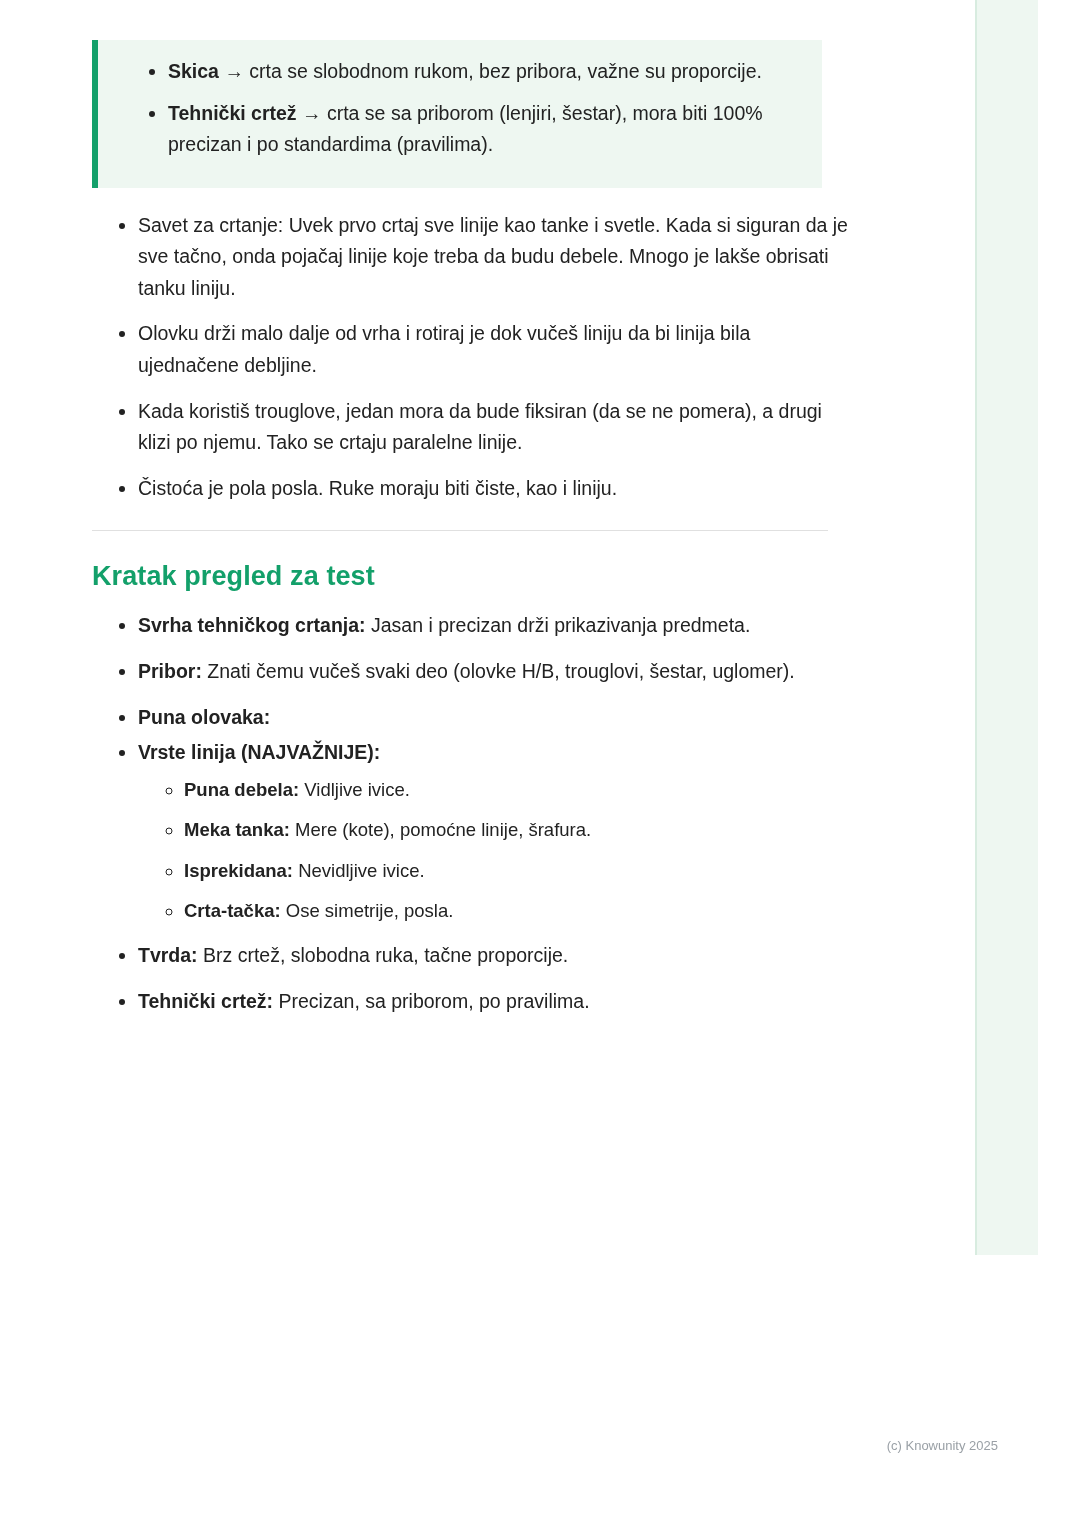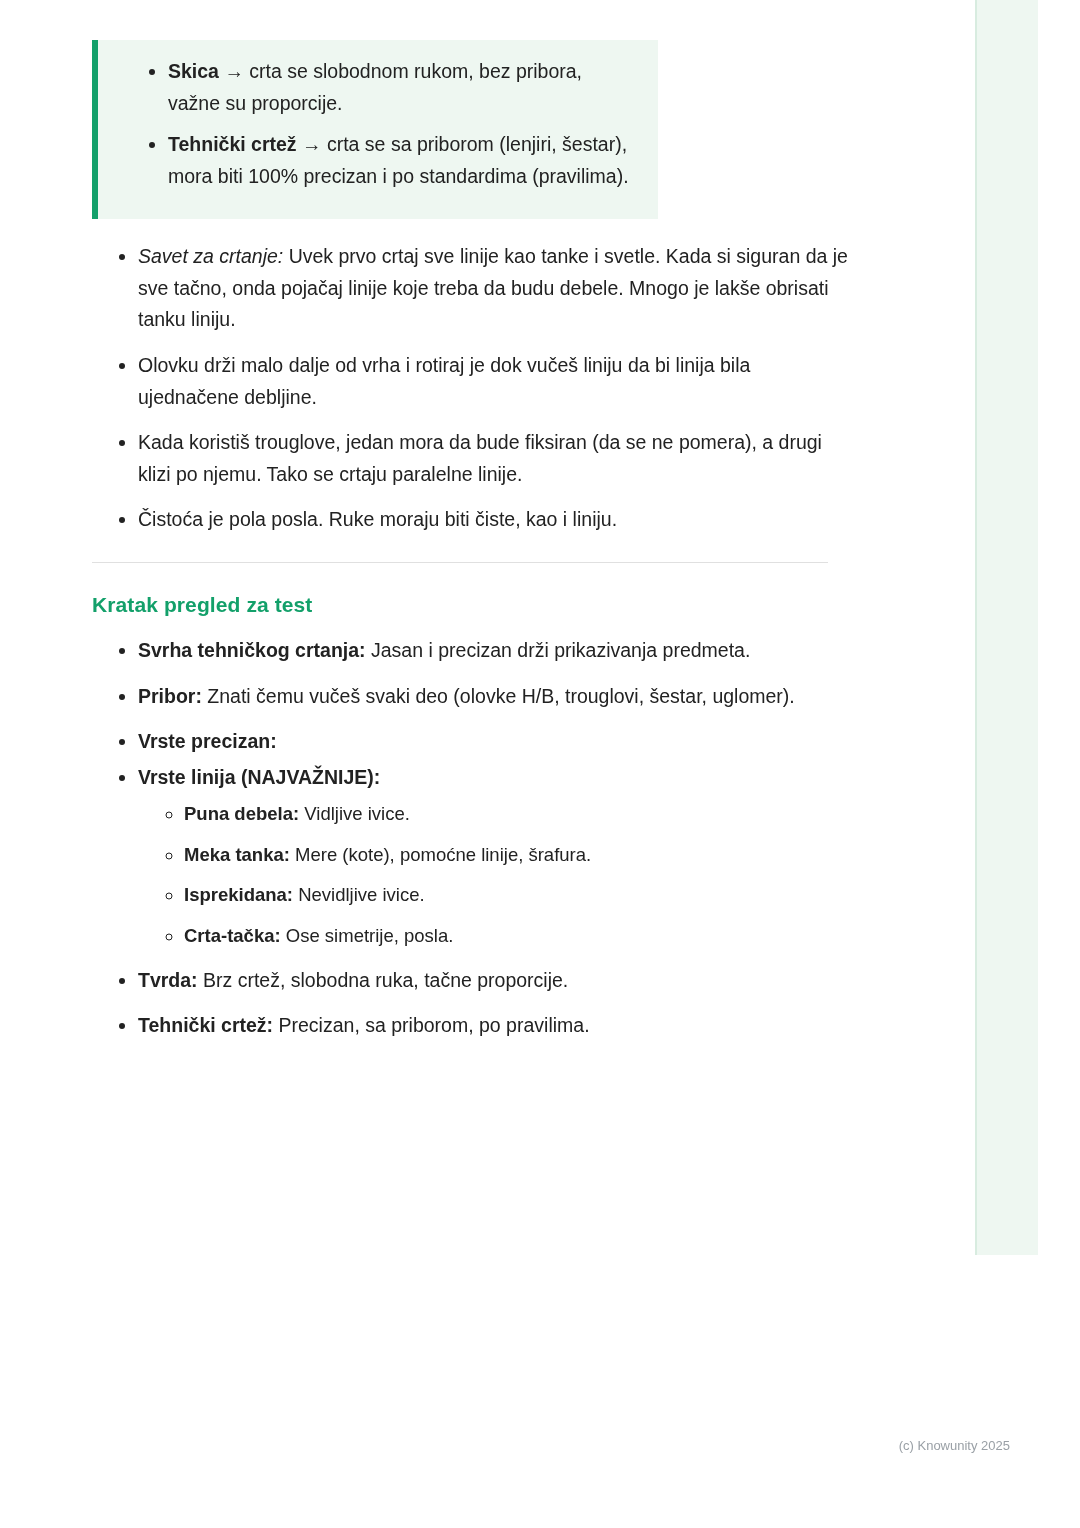--- a/index.html
+++ b/index.html
@@ -48,21 +48,21 @@
     left: 92px;
     top: 40px;
     width: 760px;
   }
 
   
   .callout {
     background: #eef7f1;
     border-left: 6px solid #13a06a;
     padding: 16px 24px 18px 24px;
-    width: 566px;
+    width: 730px;
     box-sizing: border-box;
     margin-bottom: 22px;
   }
   .callout ul {
     margin: 0;
     padding-left: 46px;
     list-style-type: disc;
   }
   .callout li {
     font-size: 19.5px;
@@ -89,47 +89,47 @@
     list-style-type: circle;
   }
   ul.inner > li {
     font-size: 18.5px;
     line-height: 1.6;
     margin-bottom: 11px;
     color: #222222;
   }
 
   b, .b { font-weight: bold; }
-  .it { font-style: italic; }
+  .it { }
 
   .tips {
     margin-top: 4px;
   }
 
   .divider {
     border: none;
     border-top: 1px solid #e0e0e0;
     margin: 26px 0 30px 0;
     width: 736px;
   }
 
   h2.section-title {
     color: #13a06a;
-    font-size: 21px;
+    font-size: 27px;
     font-weight: bold;
     margin: 0 0 18px 0;
     letter-spacing: 0.1px;
   }
 
   .summary ul.plain > li { margin-bottom: 14px; }
   .summary ul.plain > li.has-sub { margin-bottom: 4px; }
 
   .footer {
     position: absolute;
-    right: 70px;
+    right: 82px;
     top: 1438px;
     font-size: 13px;
     color: #9aa0a6;
     text-align: right;
   }
 </style>
 </head>
 <body>
 
 <div class="page">
@@ -172,21 +172,21 @@
       <h2 class="section-title">Kratak pregled za test</h2>
 
       <ul class="plain">
         <li>
           <b>Svrha tehničkog crtanja:</b><span> Jasan i precizan drži prikazivanja predmeta.</span>
         </li>
         <li>
           <b>Pribor:</b><span> Znati čemu vučeš svaki deo (olovke H/B, trouglovi, šestar, uglomer).</span>
         </li>
         <li class="has-sub">
-          <b>Vrste precizan:</b><span></span>
+          <b>Puna olovaka:</b><span></span>
         </li>
         <li class="has-sub">
           <b>Vrste linija (NAJVAŽNIJE):</b><span></span>
           <ul class="inner">
             <li>
               <b>Puna debela:</b><span> Vidljive ivice.</span>
             </li>
             <li>
               <b>Meka tanka:</b><span> Mere (kote), pomoćne linije, šrafura.</span>
             </li>

